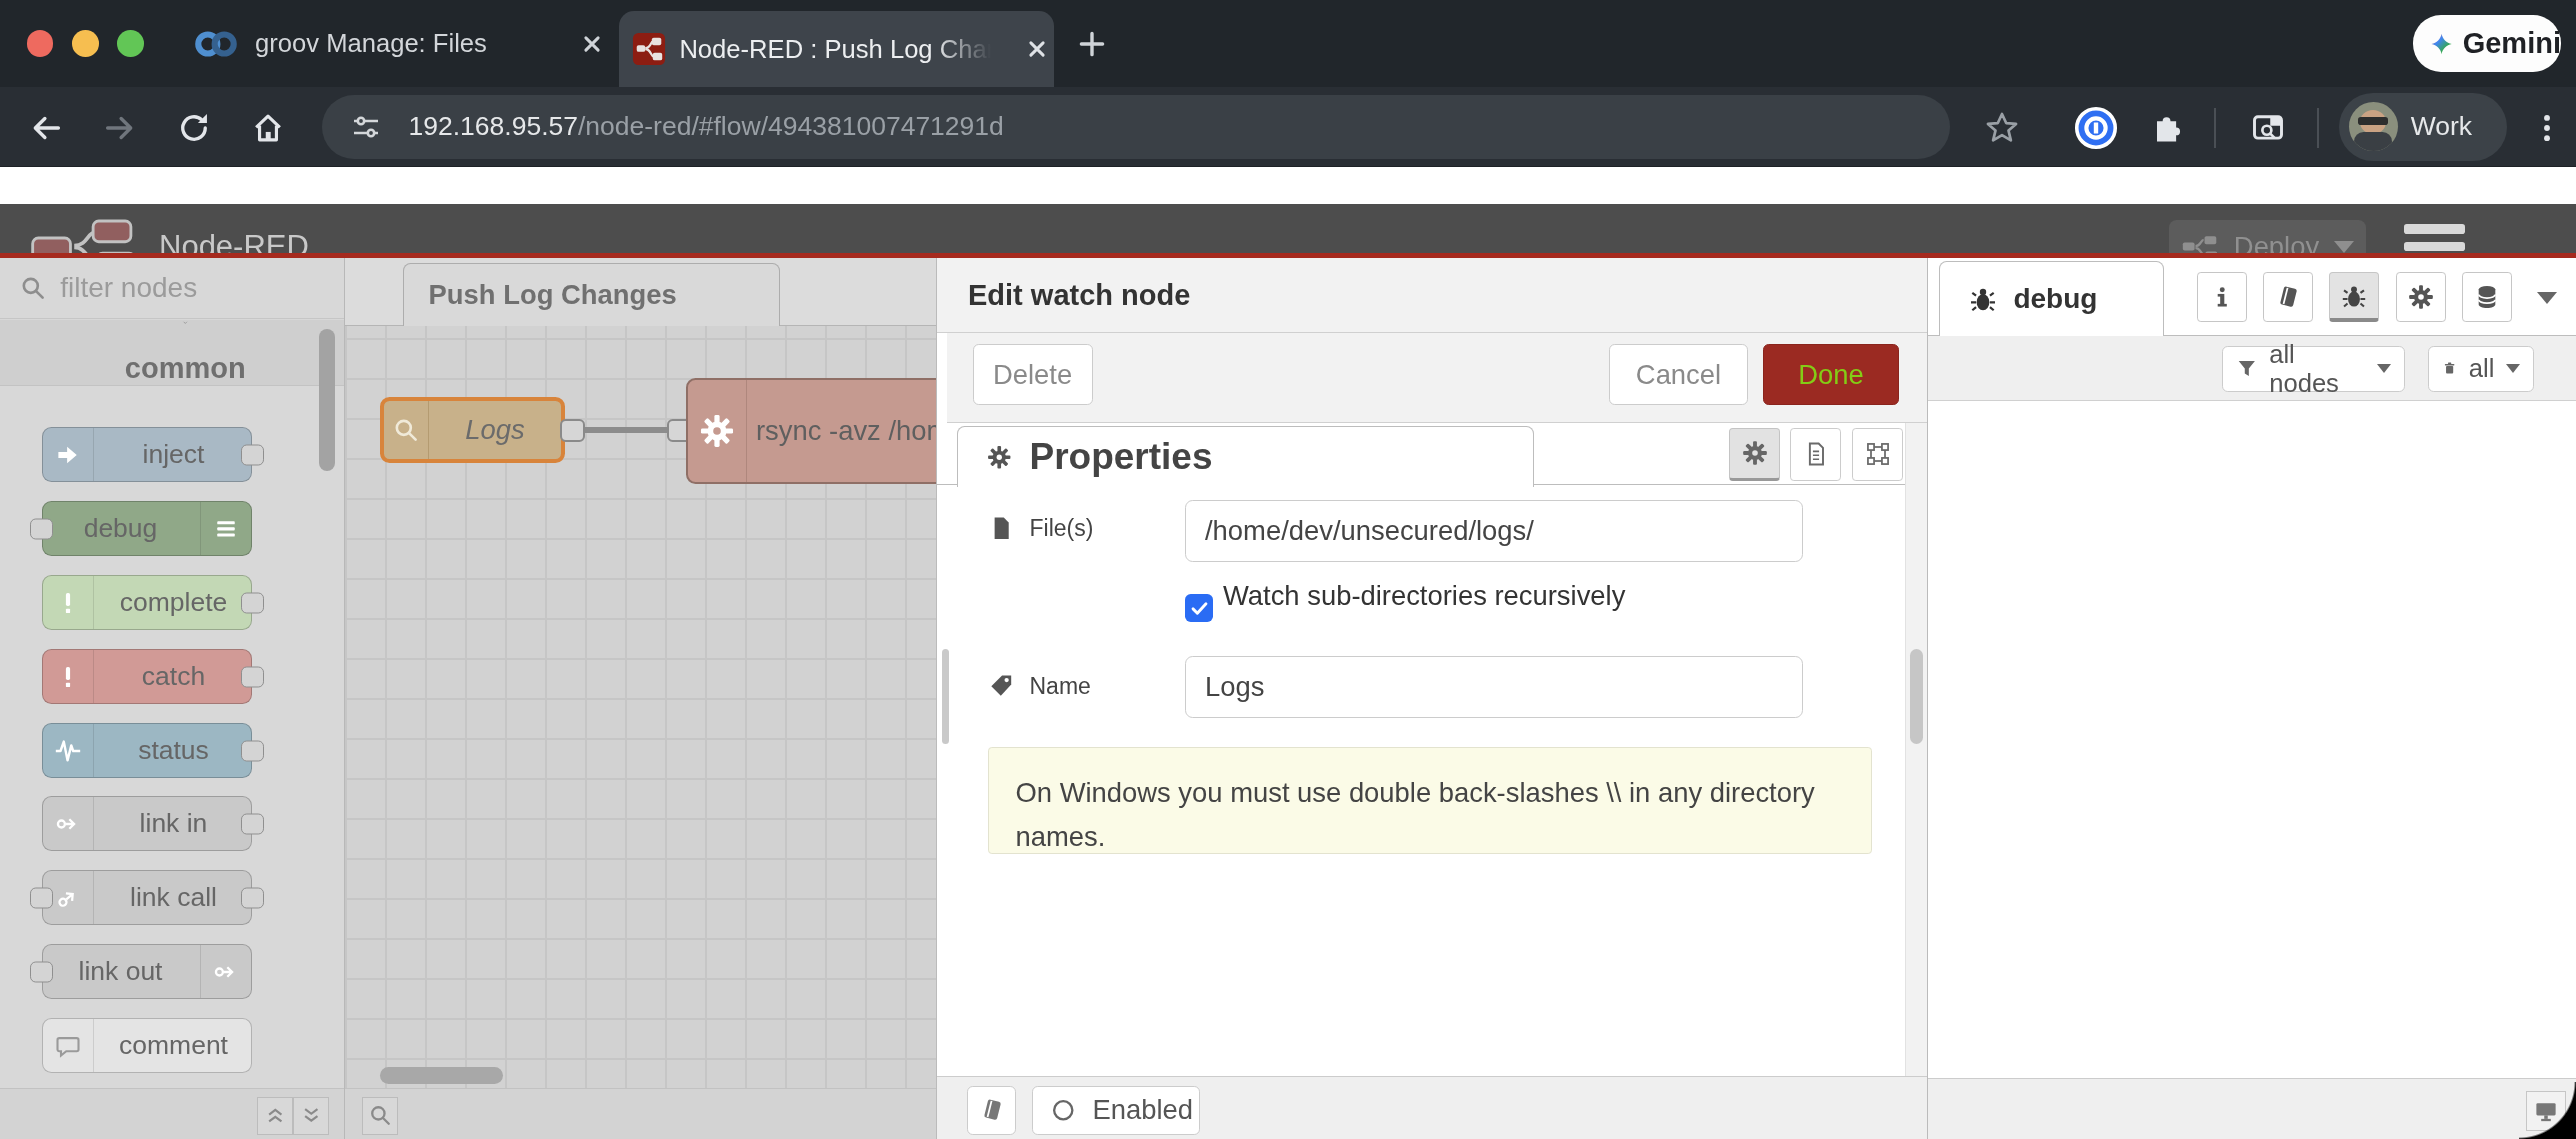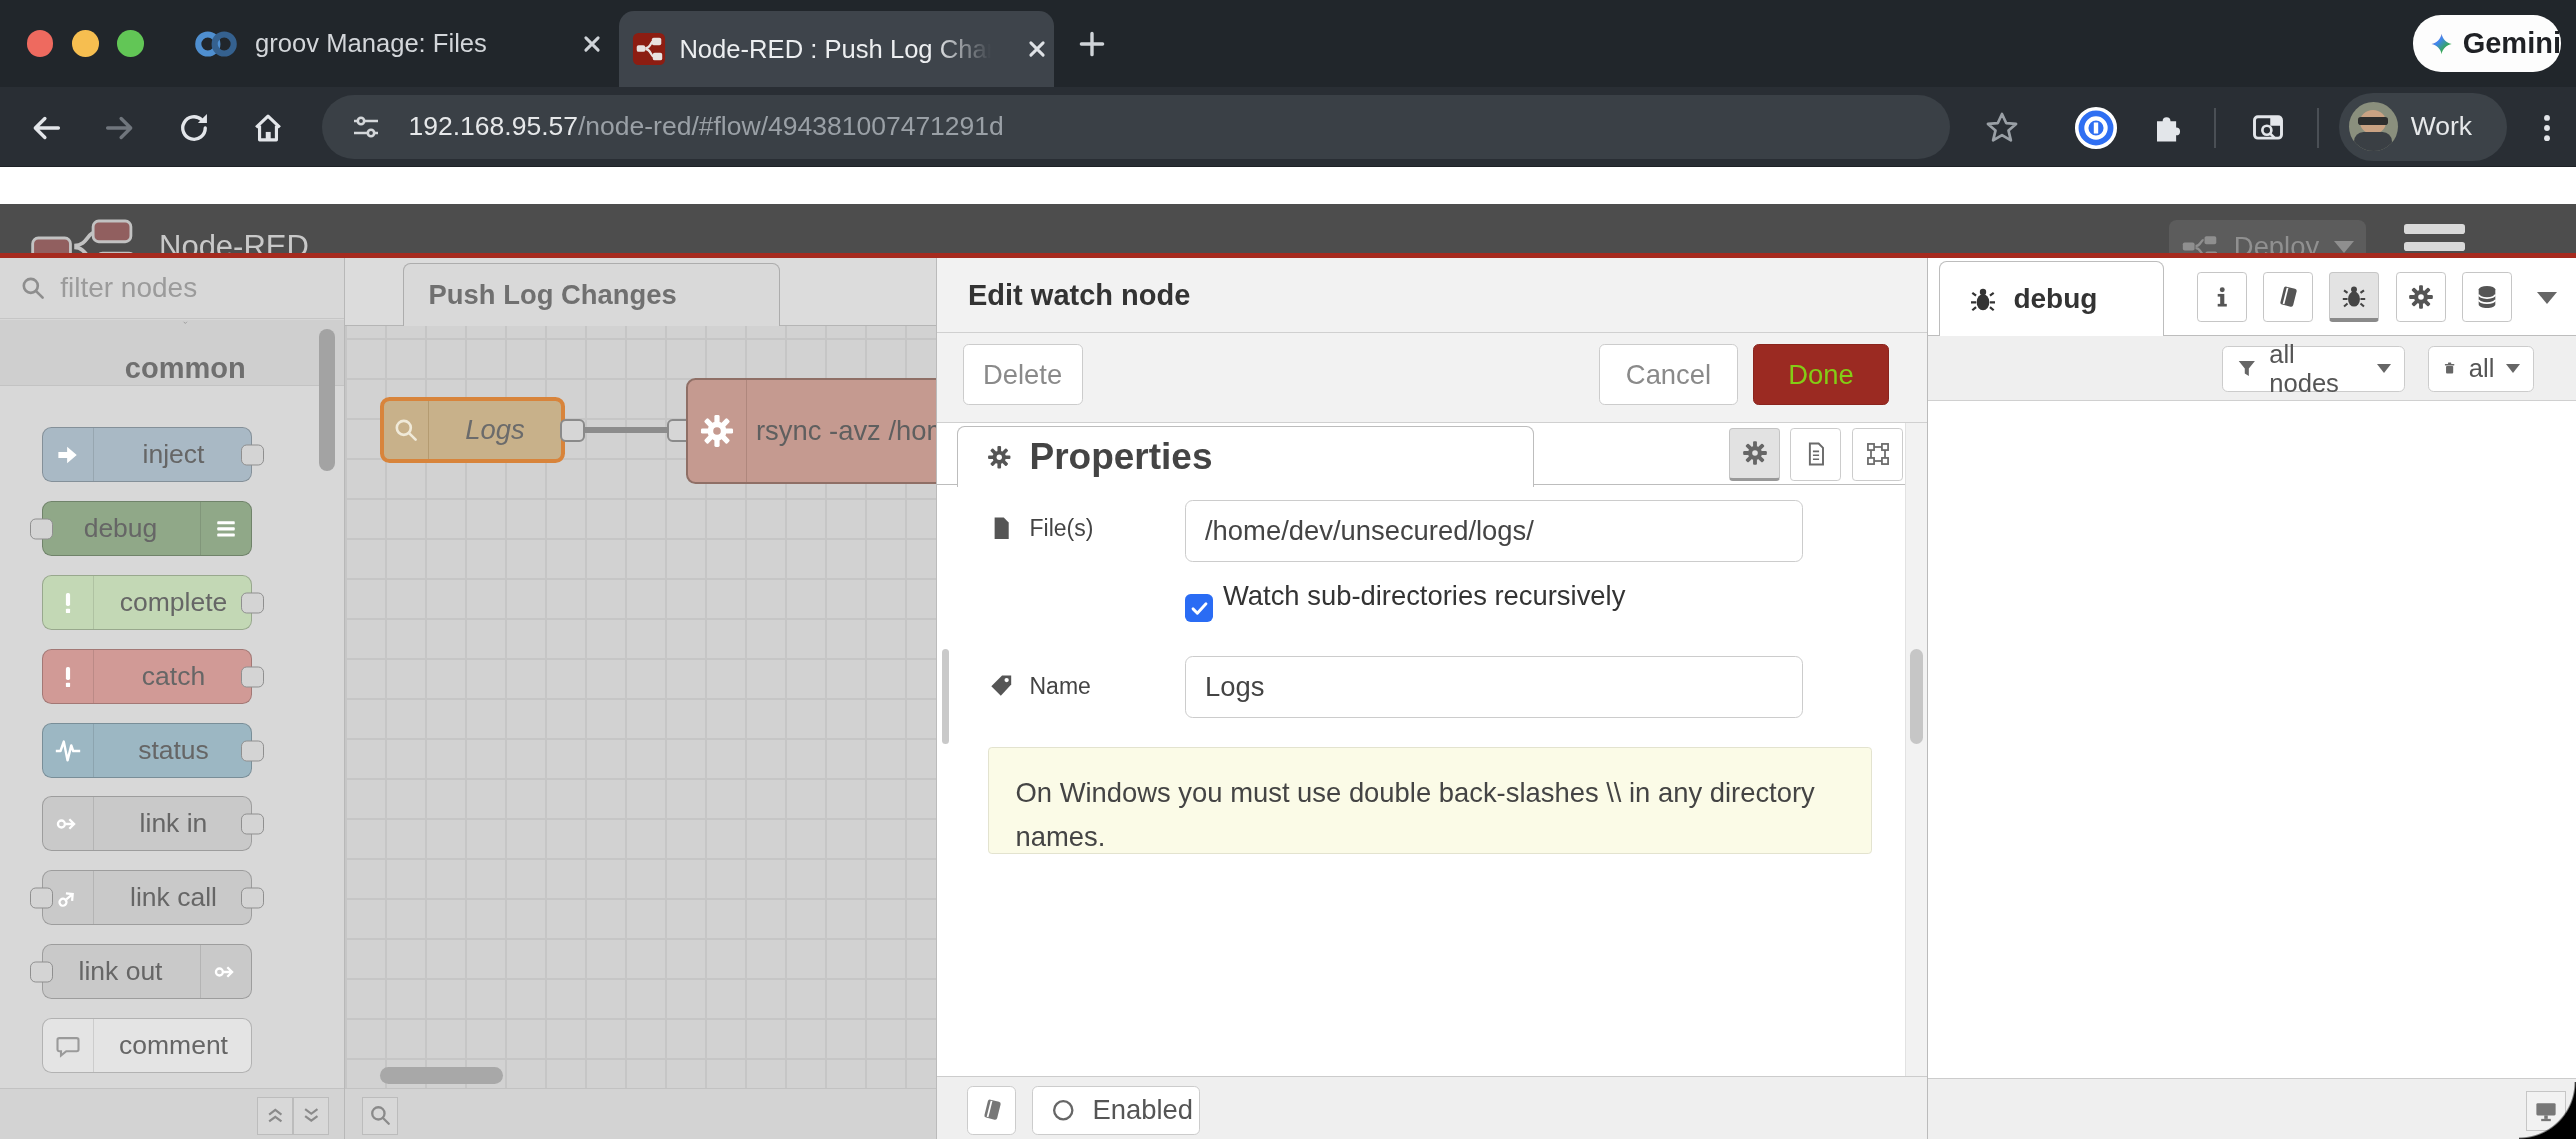--- a/index.html
+++ b/index.html
@@ -89,21 +89,21 @@
   #node-exec .isec { position:absolute; left:0; top:0; bottom:0; width:59px; border-right:1.9px solid rgba(90,60,50,.2); display:flex; align-items:center; justify-content:center; color:#fff; }
   #node-exec .nlbl { position:absolute; left:68px; top:0; bottom:0; display:flex; align-items:center; font-size:27.4px; color:#5f5f5f; white-space:nowrap; }
   #hscroll-thumb { position:absolute; left:35px; top:809px; width:123px; height:17px; background:#a8a8a8; border-radius:8.5px; }
   #footer-canvas { position:absolute; left:0; top:830px; width:591px; height:51px; background:#d3d3d3; border-top:1.9px solid #c2c2c2; }
 
   
   #tray { position:absolute; left:936px; top:258px; width:991px; height:881px; background:#fff; border-left:1.9px solid #bbb; }
   #tray-handle { position:absolute; left:4.7px; top:391px; width:7.6px; height:95px; background:#c9c9c9; border-radius:3.8px; }
   #tray-header { position:absolute; left:0; top:0; width:991px; height:75px; background:#f2f2f2; border-bottom:1.9px solid #d0d0d0; display:flex; align-items:center; padding-left:31px; }
   #tray-header span { font-size:29px; font-weight:bold; color:#333; }
-  #tray-toolbar { position:absolute; left:0; top:75px; width:991px; height:90px; background:#f2f2f2; border-bottom:1.9px solid #d0d0d0; }
+  #tray-toolbar { position:absolute; left:10px; top:75px; width:991px; height:90px; background:#f2f2f2; border-bottom:1.9px solid #d0d0d0; }
   .tray-btn { position:absolute; top:11.4px; height:61px; border-radius:5.7px; display:flex; align-items:center; justify-content:center; font-size:27.4px; }
   .tray-btn.light { background:#fff; border:1.9px solid #ccc; color:#8a8a8a; }
   #btn-delete { left:25.6px; width:120px; }
   #btn-cancel { left:662px; width:139px; }
   #btn-done { left:816px; width:136px; background:#9b2a22; color:#84cc16; border:1.9px solid #8a241d; }
   #tray-tabrow { position:absolute; left:0; top:165px; width:991px; height:62px; border-bottom:1.9px solid #bdbdbd; }
   #prop-tab { position:absolute; left:20px; top:2.8px; width:577px; height:61px; background:#fff; border:1.9px solid #bdbdbd; border-bottom:none; border-radius:7.6px 7.6px 0 0; display:flex; align-items:center; gap:17px; padding-left:28px; }
   #prop-tab span { font-size:37px; font-weight:bold; color:#444; }
   .mini-btn { position:absolute; top:4.7px; width:51px; height:53px; display:flex; align-items:center; justify-content:center; color:#6a6a6a; background:#fff; border:1.9px solid #ccc; border-radius:3.8px; }
   #btn-gear-mini { left:792px; background:#e2e2e2; border:1.9px solid #c4c4c4; border-bottom:3.8px solid #999; }

